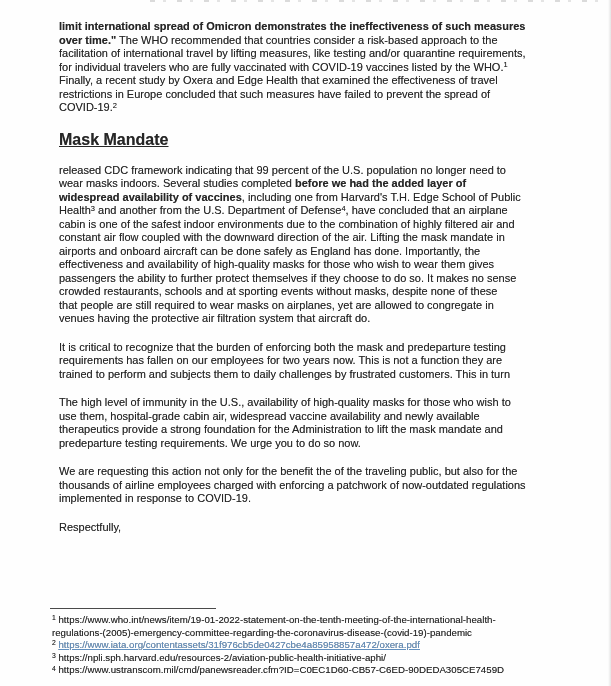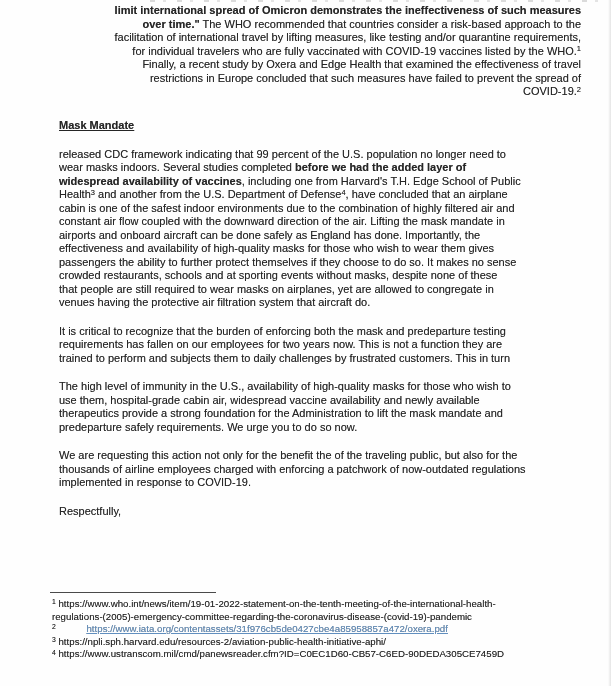--- a/index.html
+++ b/index.html
@@ -13,24 +13,24 @@
   }
   .scan-blur{ text-shadow:0 0 0.55px rgba(45,45,45,0.55); }
   .content{ padding:4px 30px 0 59px; }
   .t-line{
     font-size:11px;
     line-height:13.5px;
     height:13.5px;
     white-space:pre;
   }
   .blk{ margin-top:15px; }
-  .blk:first-child{ margin-top:0;text-align:right; }
+  .blk:first-child{ margin-top:16px; }
   .blk.heading-blk{ margin-top:16px; }
   .heading-text{
-    font-size:11px;font-weight:bold;text-decoration:underline;
+    font-size:16px;font-weight:bold;text-decoration:underline;
     line-height:13.5px;display:inline-block;
   }
   .b{ font-weight:bold; }
   .sup{
     font-size:7.5px;
     position:relative;top:-3.5px;
     letter-spacing:0;
   }
   .fn-sep{
     width:166px;height:0;
@@ -95,32 +95,32 @@
       </div>
       <div class="blk">
         <div class="t-line"><span>It is critical to recognize that the burden of enforcing both the mask and predeparture testing</span></div>
         <div class="t-line"><span>requirements has fallen on our employees for two years now. This is not a function they are</span></div>
         <div class="t-line"><span>trained to perform and subjects them to daily challenges by frustrated customers. This in turn</span></div>
       </div>
       <div class="blk">
         <div class="t-line"><span>The high level of immunity in the U.S., availability of high-quality masks for those who wish to</span></div>
         <div class="t-line"><span>use them, hospital-grade cabin air, widespread vaccine availability and newly available</span></div>
         <div class="t-line"><span>therapeutics provide a strong foundation for the Administration to lift the mask mandate and</span></div>
-        <div class="t-line"><span>predeparture safely requirements. We urge you to do so now.</span></div>
+        <div class="t-line"><span>predeparture testing requirements. We urge you to do so now.</span></div>
       </div>
       <div class="blk">
         <div class="t-line"><span>We are requesting this action not only for the benefit the of the traveling public, but also for the</span></div>
         <div class="t-line"><span>thousands of airline employees charged with enforcing a patchwork of now-outdated regulations</span></div>
         <div class="t-line"><span>implemented in response to COVID-19.</span></div>
       </div>
       <div class="blk">
         <div class="t-line"><span>Respectfully,</span></div>
       </div>
       <div class="fn-sep"></div>
       <div class="fn-area">
         <div class="fn-line"><span class="sup">1</span> <span>https://www.who.int/news/item/19-01-2022-statement-on-the-tenth-meeting-of-the-international-health-</span></div>
         <div class="fn-line"><span>regulations-(2005)-emergency-committee-regarding-the-coronavirus-disease-(covid-19)-pandemic</span></div>
-        <div class="fn-line"><span class="sup">2</span> <span class="link" style="color: rgb(97, 143, 191); margin-left: 28px;">https://www.iata.org/contentassets/31f976cb5de0427cbe4a85958857a472/oxera.pdf</span></div>
+        <div class="fn-line"><span class="sup">2</span> <span class="link" style="color: rgb(97, 143, 191);">https://www.iata.org/contentassets/31f976cb5de0427cbe4a85958857a472/oxera.pdf</span></div>
         <div class="fn-line"><span class="sup">3</span> <span>https://npli.sph.harvard.edu/resources-2/aviation-public-health-initiative-aphi/</span></div>
         <div class="fn-line"><span class="sup">4</span> <span>https://www.ustranscom.mil/cmd/panewsreader.cfm?ID=C0EC1D60-CB57-C6ED-90DEDA305CE7459D</span></div>
       </div>
     </div>
 </div>
 
 </body></html>

